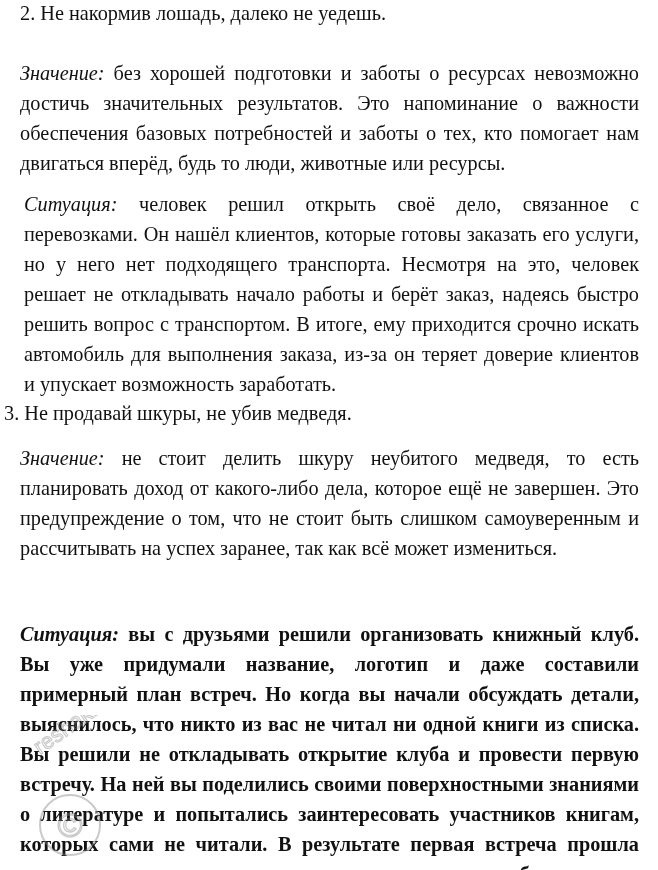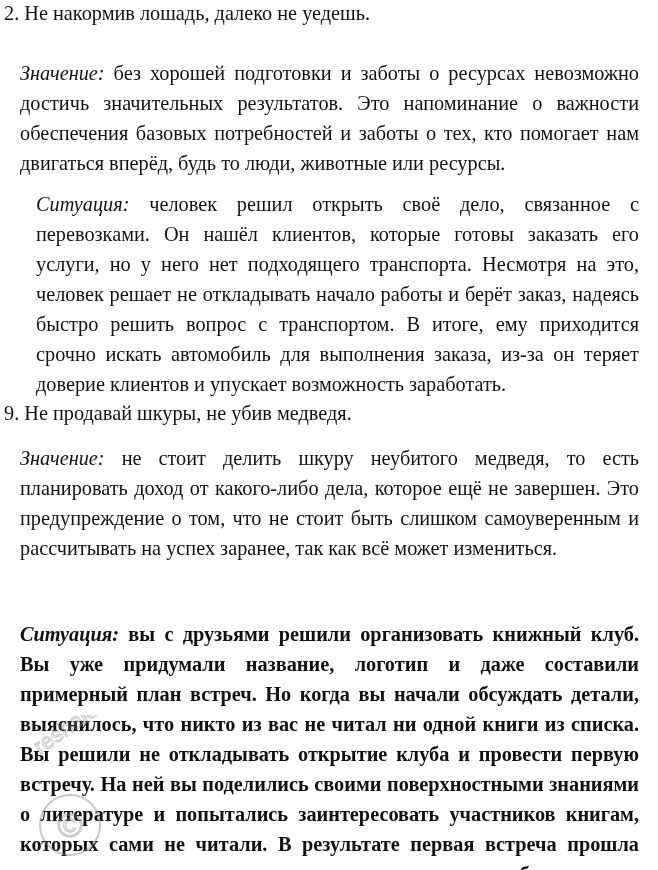--- a/index.html
+++ b/index.html
@@ -13,23 +13,23 @@
     .heading-line {
       display: flex; justify-content: space-between; align-items: baseline;
       line-height: 26px; margin-top: 0px; height: 26px;
     }
     .para {
       text-align: justify; text-align-last: left;
       line-height: 30px; margin: 16px;
     }
     .label { font-style: italic; }
     .watermark-top { font-size: 20.3px; padding-right: 2px; }
-    #sec2-title { position: absolute; top: 0; left: 0; right: 0; }
+    #sec2-title { position: absolute; top: 0; left: 16px; right: 0; }
     #sec2-meaning { position: absolute; top: 42px; left: 0; right: 0; }
-    #sec2-situation { position: absolute; top: 173px; left: 16px; right: 0; }
+    #sec2-situation { position: absolute; top: 173px; left: 4px; right: 0; }
     #sec3-title { position: absolute; top: 400px; left: 0; right: 0; }
     #sec3-meaning { position: absolute; top: 427px; left: 0; right: 0; }
     #sec3-situation { position: absolute; top: 603px; left: 0; right: 0; font-weight: bold; }
     .stamp {
       position: absolute; left: 22px; top: 715px; width: 120px; height: 150px;
       pointer-events: none; opacity: 0.45;
     }
   </style>
 </head>
 <body>
@@ -42,21 +42,21 @@
 
   <p id="sec2-meaning" class="para">
     <span class="label">Значение:</span><span> без хорошей подготовки и заботы о ресурсах невозможно достичь значительных результатов. Это напоминание о важности обеспечения базовых потребностей и заботы о тех, кто помогает нам двигаться вперёд, будь то люди, животные или ресурсы.</span>
   </p>
 
   <p id="sec2-situation" class="para">
     <span class="label">Ситуация:</span><span> человек решил открыть своё дело, связанное с перевозками. Он нашёл клиентов, которые готовы заказать его услуги, но у него нет подходящего транспорта. Несмотря на это, человек решает не откладывать начало работы и берёт заказ, надеясь быстро решить вопрос с транспортом. В итоге, ему приходится срочно искать автомобиль для выполнения заказа, из-за он теряет доверие клиентов и упускает возможность заработать.</span>
   </p>
 
   <div id="sec3-title" class="heading-line">
-    <span>9. Не продавай шкуры, не убив медведя.</span>
+    <span>3. Не продавай шкуры, не убив медведя.</span>
   </div>
 
   <p id="sec3-meaning" class="para">
     <span class="label">Значение:</span><span> не стоит делить шкуру неубитого медведя, то есть планировать доход от какого-либо дела, которое ещё не завершен. Это предупреждение о том, что не стоит быть слишком самоуверенным и рассчитывать на успех заранее, так как всё может измениться.</span>
   </p>
 
   <p id="sec3-situation" class="para">
     <span class="label">Ситуация:</span><span> вы с друзьями решили организовать книжный клуб. Вы уже придумали название, логотип и даже составили примерный план встреч. Но когда вы начали обсуждать детали, выяснилось, что никто из вас не читал ни одной книги из списка. Вы решили не откладывать открытие клуба и провести первую встречу. На ней вы поделились своими поверхностными знаниями о литературе и попытались заинтересовать участников книгам, которых сами не читали. В результате первая встреча прошла неудачно, и многие участники потеряли интерес к клубу.</span>
   </p>
 </div>

